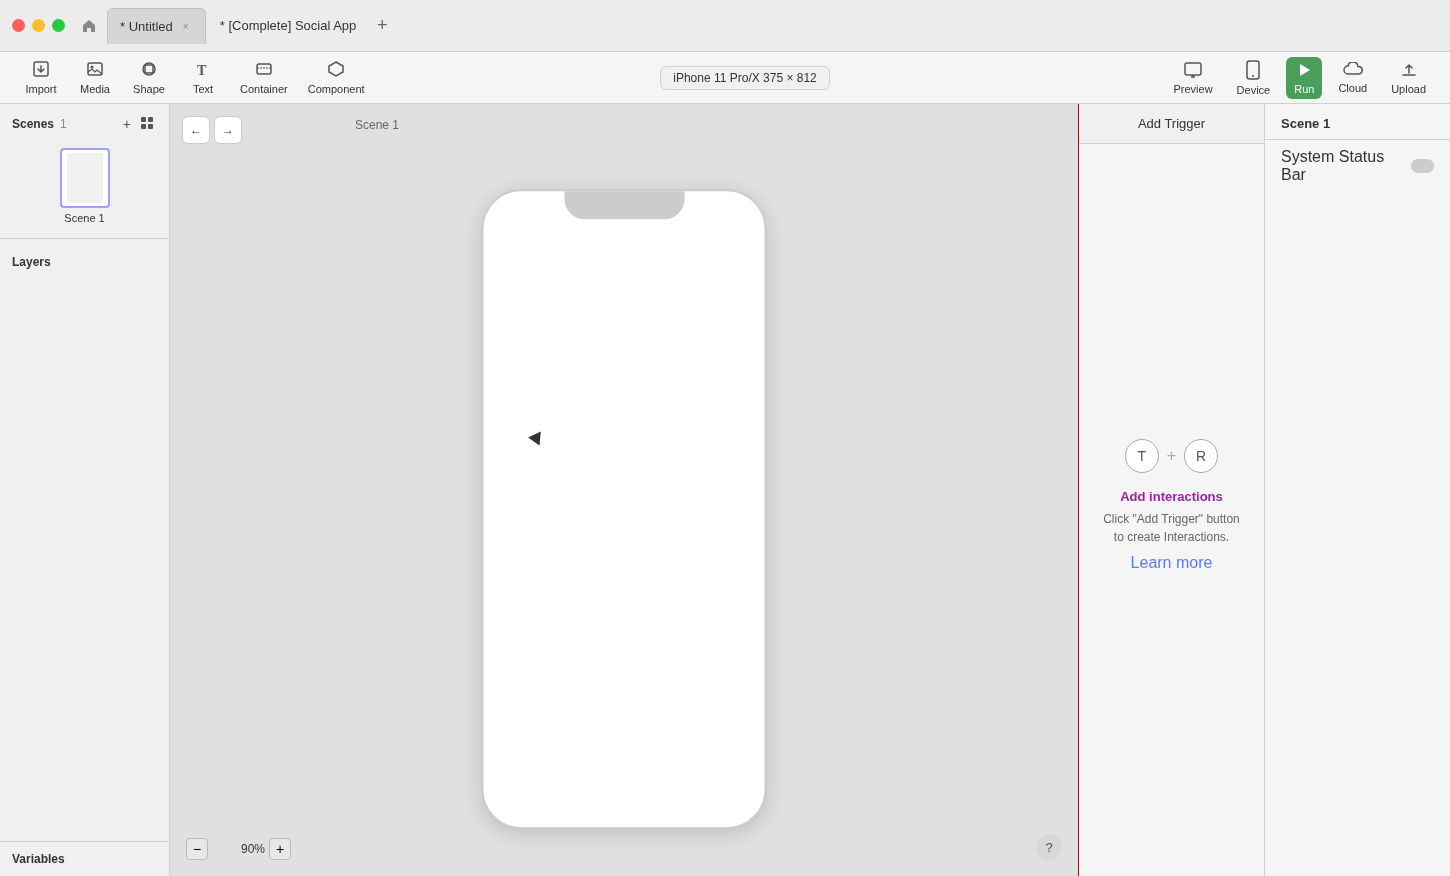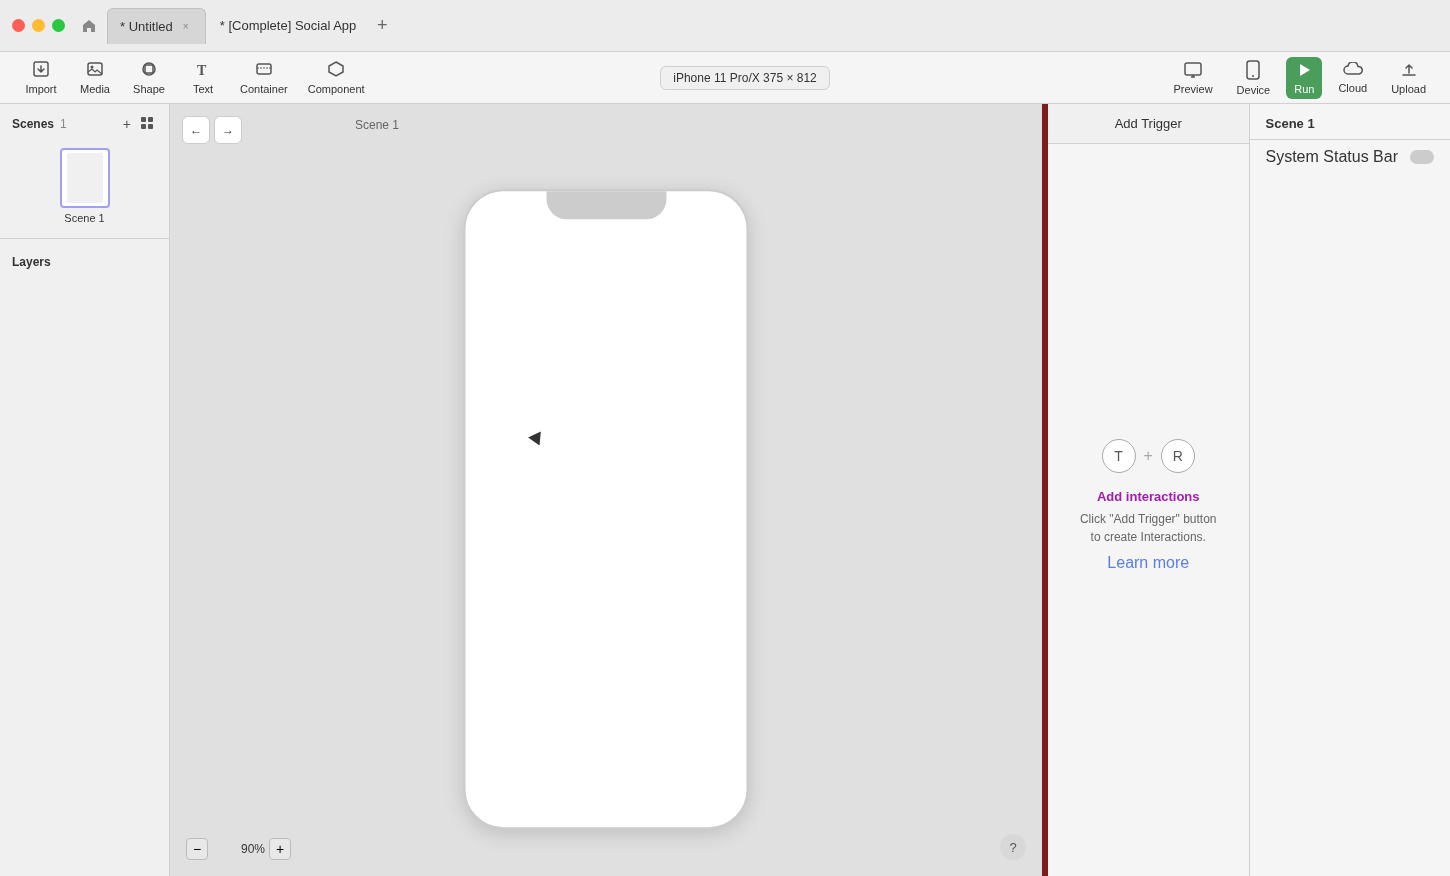--- a/index.html
+++ b/index.html
@@ -351,23 +351,23 @@
       justify-content: center;
       font-size: 13px;
       color: #555;
       cursor: pointer;
     }
 
     
     .right-panels {
       display: flex;
       flex-direction: column;
-      width: 408px;
+      width: 372px;
       flex-shrink: 0;
-      border-left: 6px solid #7f1d1d;
+      border-left: 1px solid #7f1d1d;
     }
 
     
     .trigger-panel {
       width: 210px;
       border-right: 1px solid #d0d0d0;
       background: #f5f5f5;
       flex: 1;
     }
     .trigger-header {
@@ -692,20 +692,23 @@
       <div class="scene-item">
         <div class="scene-thumbnail">
           <div class="scene-thumb-inner"></div>
         </div>
         <span class="scene-label">Scene 1</span>
       </div>
     </div>
     <div class="sidebar-divider"></div>
     <div class="layers-section">
       <span class="layers-title">Layers</span>
+    </div>
+    <div class="sidebar-bottom">
+      <span class="variables-label">Variables</span>
     </div>
   </div>
 
   <div class="canvas-area">
     <div class="canvas-nav">
       <div class="nav-btn">←</div>
       <div class="nav-btn">→</div>
     </div>
     <span class="scene-label-canvas">Scene 1</span>
 

